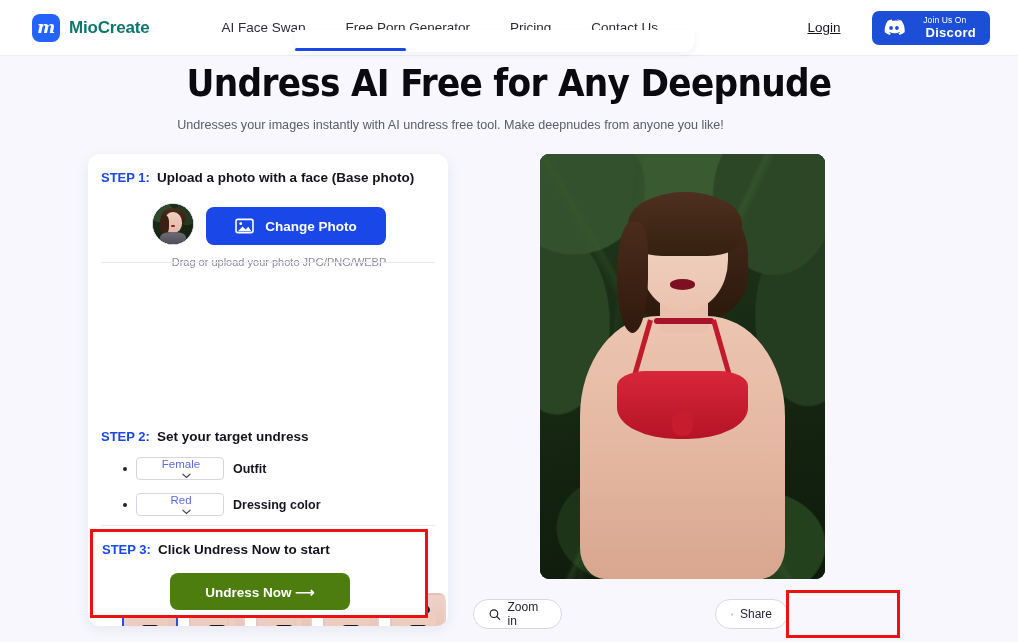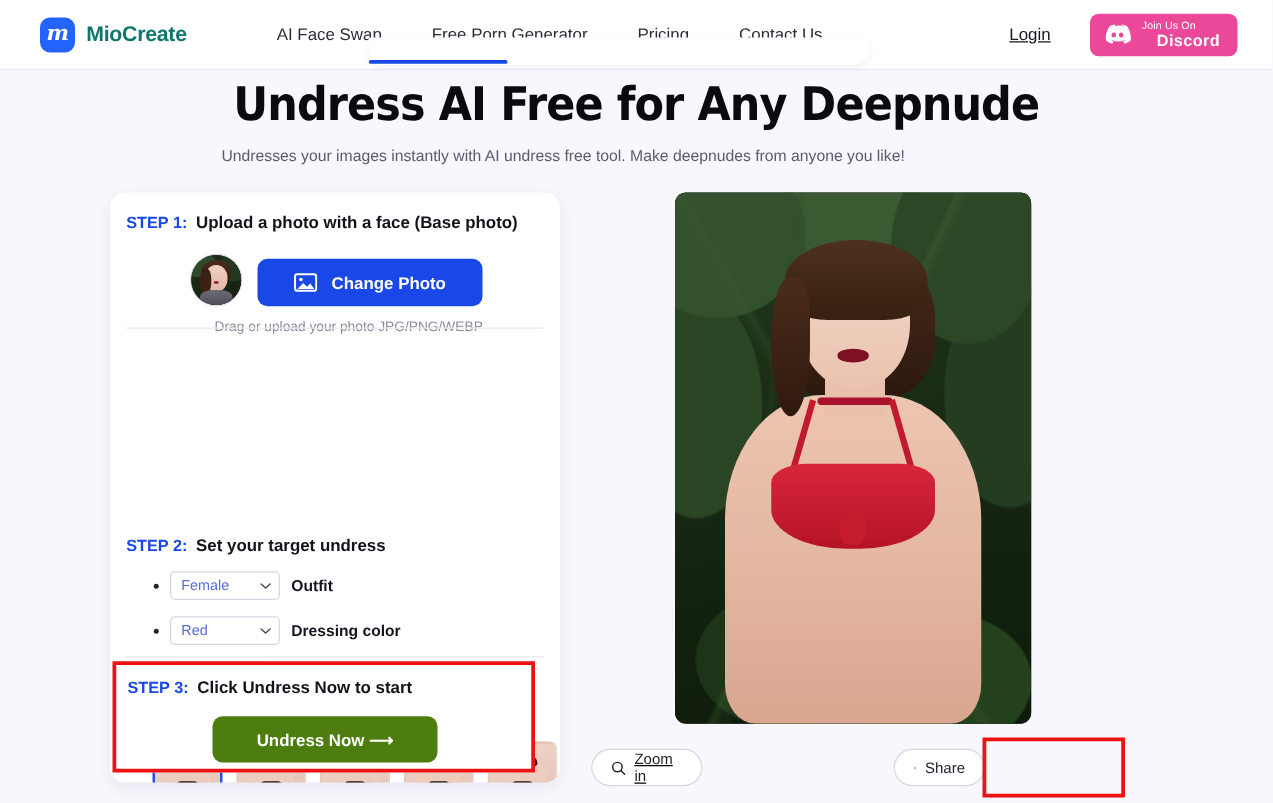--- a/index.html
+++ b/index.html
@@ -28,22 +28,22 @@
     font-weight: 700; font-size: 17px; line-height: 1; letter-spacing: -.5px;
   }
   .logo-text { font-size: 17px; font-weight: bold; color: #0f766e; letter-spacing: -.2px; }
 
   .nav { display: flex; align-items: center; gap: 40px; margin-left: 72px; }
   .nav-item { font-size: 13.5px; color: #2c2c38; white-space: nowrap; cursor: pointer; }
 
   .header-right { margin-left: auto; margin-right: 28px; display: flex; align-items: center; gap: 32px; }
   .login-link { font-size: 13.5px; color: #16161f; text-decoration: underline; cursor: pointer; font-weight: 500;}
   .discord-btn {
-    height: 34px; border-radius: 7px; background: #ec4899;
-    display: flex; align-items: center; gap: 8px; padding: 0 14px 0 11px; cursor: pointer;
+    height: 34px; border-radius: 7px; background: #1d4ed8;
+    display: flex; align-items: center; gap: 8px; padding: 0 14px 0 11px; cursor: pointer; text-align: center;
   }
   .discord-glyph { width: 22px; height: 17px; flex: 0 0 auto; }
   .discord-labels { display: flex; flex-direction: column; line-height: 1; }
   .dc-small { color: #fff; font-size: 8.5px; font-weight: 500; letter-spacing: .1px; margin-bottom: 2px; }
   .dc-big { color: #fff; font-size: 13px; font-weight: bold; letter-spacing: .3px; margin-left: 12px; }
 
   
   #peek-card {
     position: absolute; left: 295px; top: 30px; width: 400px; height: 22px;
     background: #ffffff; border-radius: 0 0 12px 12px;
@@ -114,21 +114,21 @@
   #s1-hint { margin-top: 11px; text-align: center; font-size: 11px; color: #8b8b99; padding-left: 22px; }
 
   .divider { position: absolute; left: 13px; width: 334px; height: 1px; background: #e9e9f1; }
 
   #step2 { position: absolute; left: 13px; top: 275px; width: 334px; }
   .opt-row { display: flex; align-items: center; gap: 9px; margin-top: 13px; padding-left: 22px; }
   .bullet { width: 4px; height: 4px; border-radius: 50%; background: #24242e; flex: 0 0 auto; }
   .select {
     height: 23px; border: 1px solid #d6d6e2; border-radius: 4px; background: #fff;
     display: flex; align-items: center; justify-content: space-between;
-    padding: 0 6px 0 8px; cursor: pointer;
+    padding: 0 6px 0 8px; cursor: pointer; flex-direction: column;
   }
   .select .sv { font-size: 11.5px; color: #5b6bd8; }
   .chev { width: 9px; height: 6px; margin-left: 10px; }
   .opt-label { font-size: 12.5px; font-weight: bold; color: #15151f; }
 
   #bodytype-label { display: flex; align-items: center; gap: 9px; margin-top: 17px; padding-left: 22px; }
   #bodytype-label .bt { font-size: 12.5px; font-weight: bold; color: #15151f; }
 
   #bt-row { display: flex; gap: 11px; margin-top: 10px; padding-left: 21px; }
   .bt-item { width: 56px; flex: 0 0 auto; cursor: pointer; }
@@ -209,21 +209,21 @@
   .bikini::after { content:""; position:absolute; left:42%; top:58%; width:16%; height:38%;
     background:#c71c2e; border-radius:40%; }
 
   
   .pill {
     position: absolute; height: 30px; border-radius: 16px; background: #fff;
     border: 1px solid #d8d8e4; display: flex; align-items: center; justify-content: center;
     gap: 7px; cursor: pointer; padding: 0 15px;
   }
   .pill .pl { font-size: 12px; color: #1f1f2c; }
-  #zoom-in { left: 473px; top: 599px; width: 89px; text-decoration: underline; }
+  #zoom-in { left: 473px; top: 599px; width: 89px; }
   #share-btn { left: 715px; top: 599px; width: 73px; }
   #download-btn { left: 791px; top: 599px; width: 104px; }
   #download-box {
     position: absolute; left: 786px; top: 590px; width: 114px; height: 48px;
     border: 3px solid #ee1111;
   }
 </style>
 </head>
 <body>
 

